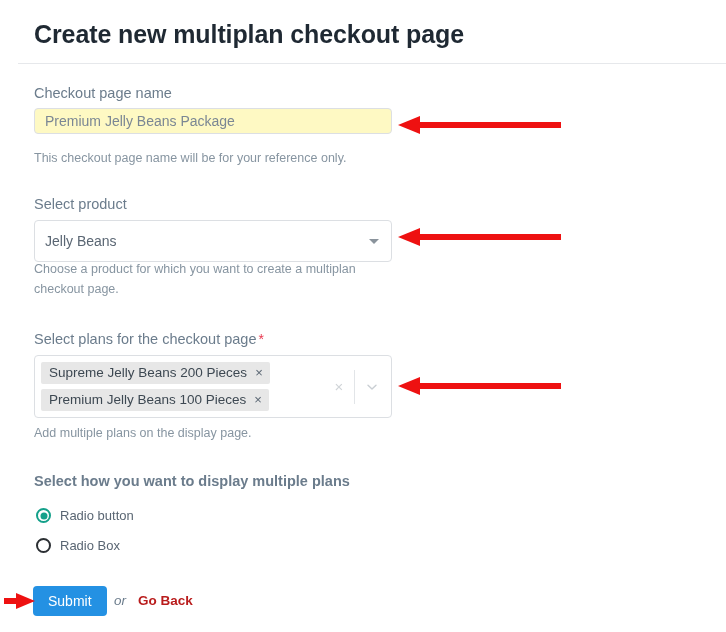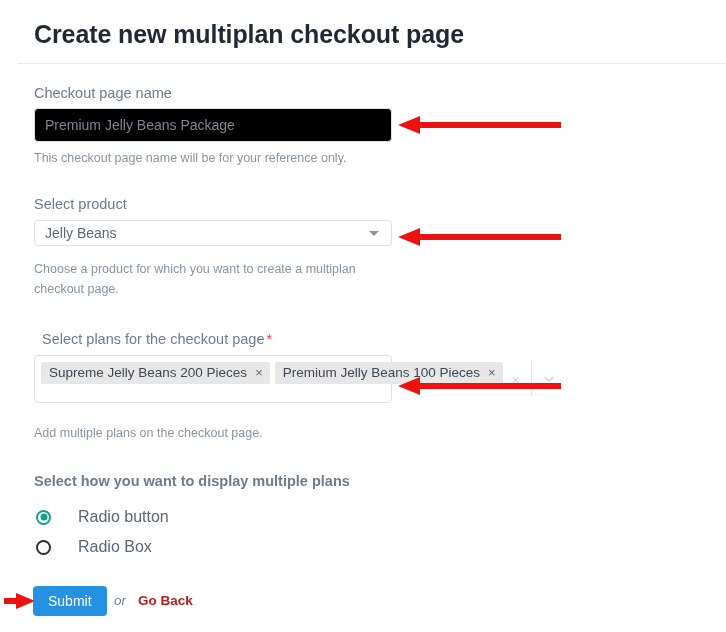--- a/index.html
+++ b/index.html
@@ -57,39 +57,39 @@
     line-height: 20px;
     width: 340px;
   }
 
   
   .text-input {
     position: absolute;
     left: 34px;
     box-sizing: border-box;
     width: 358px;
-    height: 34px;
+    height: 26px;
     border: 1px solid #dcdfe3;
     border-radius: 4px;
-    background: #000000;
+    background: #fef9c3;
     font-family: "Liberation Sans", sans-serif;
     font-size: 14px;
     color: #7b8794;
     padding: 0 10px;
     outline: none;
   }
   .text-input::placeholder { color: #b4bcc4; }
 
   
   .select-box {
     position: absolute;
     left: 34px;
     box-sizing: border-box;
     width: 358px;
-    height: 26px;
+    height: 42px;
     border: 1px solid #dcdfe3;
     border-radius: 4px;
     background: #fff;
     display: flex;
     align-items: center;
     padding: 0 10px;
   }
   .select-value {
     font-size: 14px;
     color: #5a6673;
@@ -114,21 +114,21 @@
     border: 1px solid #dcdfe3;
     border-radius: 4px;
     background: #fff;
     display: flex;
     align-items: stretch;
     padding: 6px 0 6px 6px;
   }
   .ms-tags {
     flex: 1;
     display: flex;
-    flex-direction: row;
+    flex-direction: column;
     align-items: flex-start;
     gap: 5px;
   }
   .ms-tag {
     display: inline-flex;
     align-items: center;
     background: #e7e7e7;
     border-radius: 2px;
     padding: 2px 7px 3px 8px;
     font-size: 13.5px;
@@ -195,22 +195,22 @@
   .radio-mark.checked::after {
     content: "";
     position: absolute;
     left: 50%; top: 50%;
     transform: translate(-50%, -50%);
     width: 7px; height: 7px;
     border-radius: 50%;
     background: #14a08a;
   }
   .radio-label {
-    margin-left: 27px;
-    font-size: 16px;
+    margin-left: 9px;
+    font-size: 13px;
     color: #5a6673;
     white-space: nowrap;
   }
 
   
   .submit-button {
     position: absolute;
     left: 33px;
     top: 586px;
     box-sizing: border-box;
@@ -256,21 +256,21 @@
 <input class="text-input" style="top: 108px;" value="Premium Jelly Beans Package">
 <div class="help-text" style="top:148px;">This checkout page name will be for your reference only.</div>
 
 <div class="field-label" style="top:196px;">Select product</div>
 <div class="select-box" style="top:220px;">
   <span class="select-value">Jelly Beans</span>
   <span class="caret-down"></span>
 </div>
 <div class="help-text" style="top:259px;">Choose a product for which you want to create a multiplan checkout page.</div>
 
-<div class="field-label" style="top:331px;margin-left:8px;">
+<div class="field-label" style="top:331px;">
   <span>Select plans for the checkout page</span><span class="req-star">*</span>
 </div>
 <div class="multiselect" style="top:355px;">
   <div class="ms-tags">
     <span class="ms-tag">
       <span>Supreme Jelly Beans 200 Pieces</span>
       <span class="ms-tag-remove">×</span>
     </span>
     <span class="ms-tag">
       <span>Premium Jelly Beans 100 Pieces</span>
@@ -280,21 +280,21 @@
   <div class="ms-controls">
     <span class="ms-clear">×</span>
     <span class="ms-sep"></span>
     <span class="ms-caret">
       <svg width="14" height="14" viewBox="0 0 14 14" aria-hidden="true">
         <path d="M3 5.2 L7 9 L11 5.2" fill="none" stroke="#c9ced3" stroke-width="1.4" stroke-linecap="round" stroke-linejoin="round"></path>
       </svg>
     </span>
   </div>
 </div>
-<div class="help-text" style="top:423px;">Add multiple plans on the checkout page.</div>
+<div class="help-text" style="top:423px;">Add multiple plans on the display page.</div>
 
 <div class="field-label" style="top:473px;font-weight:bold;">Select how you want to display multiple plans</div>
 
 <div class="radio-row" style="top:508px;">
   <span class="radio-mark checked"></span>
   <span class="radio-label">Radio button</span>
 </div>
 <div class="radio-row" style="top:538px;">
   <span class="radio-mark"></span>
   <span class="radio-label">Radio Box</span>

